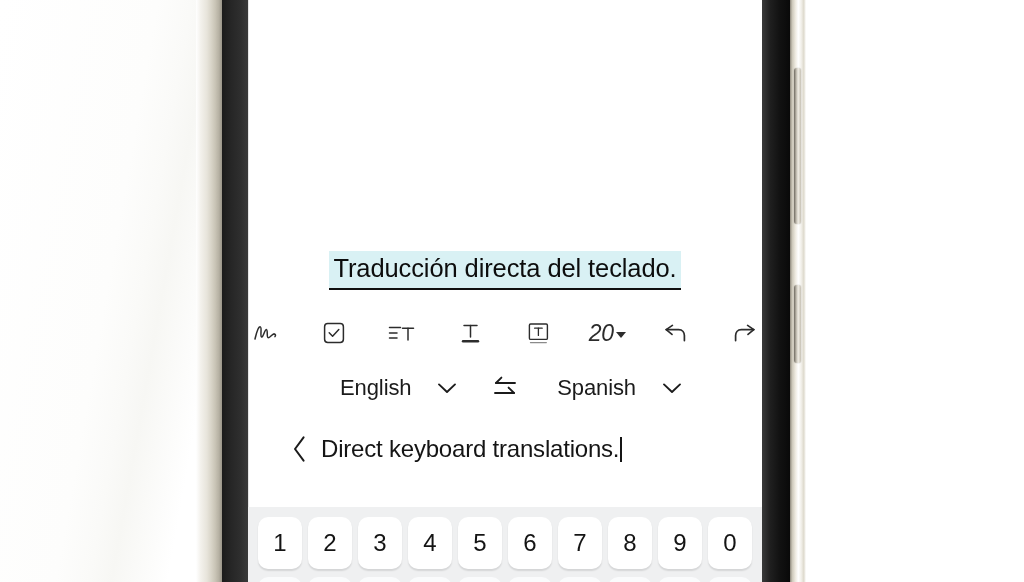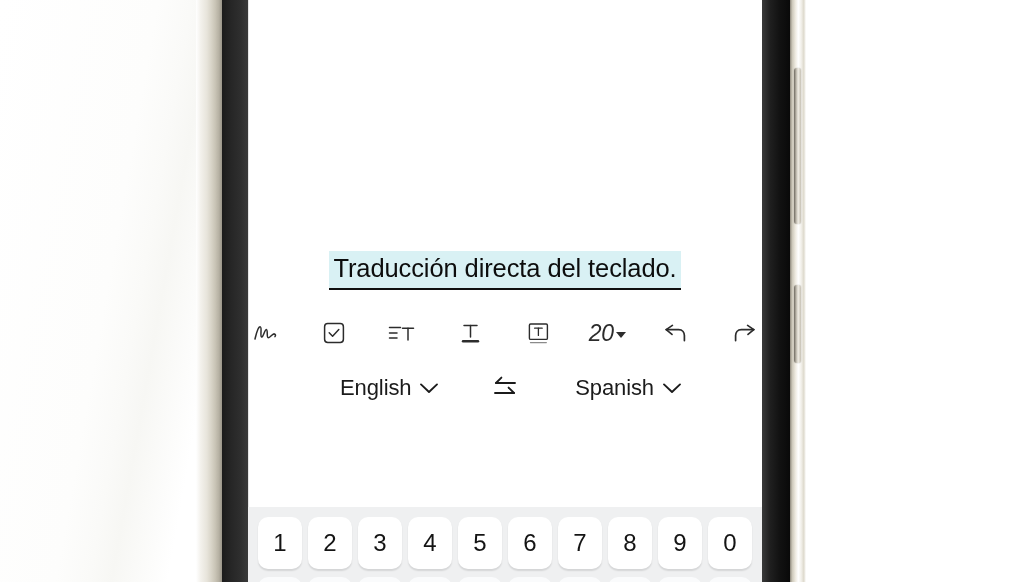--- a/index.html
+++ b/index.html
@@ -188,21 +188,21 @@
     left: 0;
     top: 388px;
     width: 100%;
     display: flex;
     align-items: center;
     justify-content: center;
   }
   .lang {
     display: flex;
     align-items: center;
-    gap: 8px;
+    gap: 26px;
     font-size: 22px;
     color: #1b1b1b;
     letter-spacing: -0.1px;
     cursor: pointer;
     user-select: none;
     width: 175px;
   }
   .lang.left  { justify-content: flex-start; padding-left: 42px; }
   .lang.right { justify-content: flex-end;  padding-right: 30px; text-align: center; }
   .swap {
@@ -382,20 +382,28 @@
           </div>
 
           <div class="lang right">
             <span>Spanish</span>
             <svg width="20" height="13" viewBox="0 0 20 13" fill="none" stroke="#1b1b1b" stroke-width="1.9" stroke-linecap="round" stroke-linejoin="round">
               <path d="M2 2.4 L10 10 L18 2.4"></path>
             </svg>
           </div>
         </div>
 
+        <div class="input-row">
+          <span class="back-chev">
+            <svg width="15" height="28" viewBox="0 0 15 28" fill="none" stroke="#1b1b1b" stroke-width="2" stroke-linecap="round" stroke-linejoin="round">
+              <path d="M11.6 2.4 L3 14 L11.6 25.6"></path>
+            </svg>
+          </span>
+          <span class="input-text"><span>Direct keyboard translations.</span><span class="caret-bar"></span></span>
+        </div>
 
         <div class="keyboard">
           <div class="krow" id="krow1">
               <div class="key">1</div>
               <div class="key">2</div>
               <div class="key">3</div>
               <div class="key">4</div>
               <div class="key">5</div>
               <div class="key">6</div>
               <div class="key">7</div>

